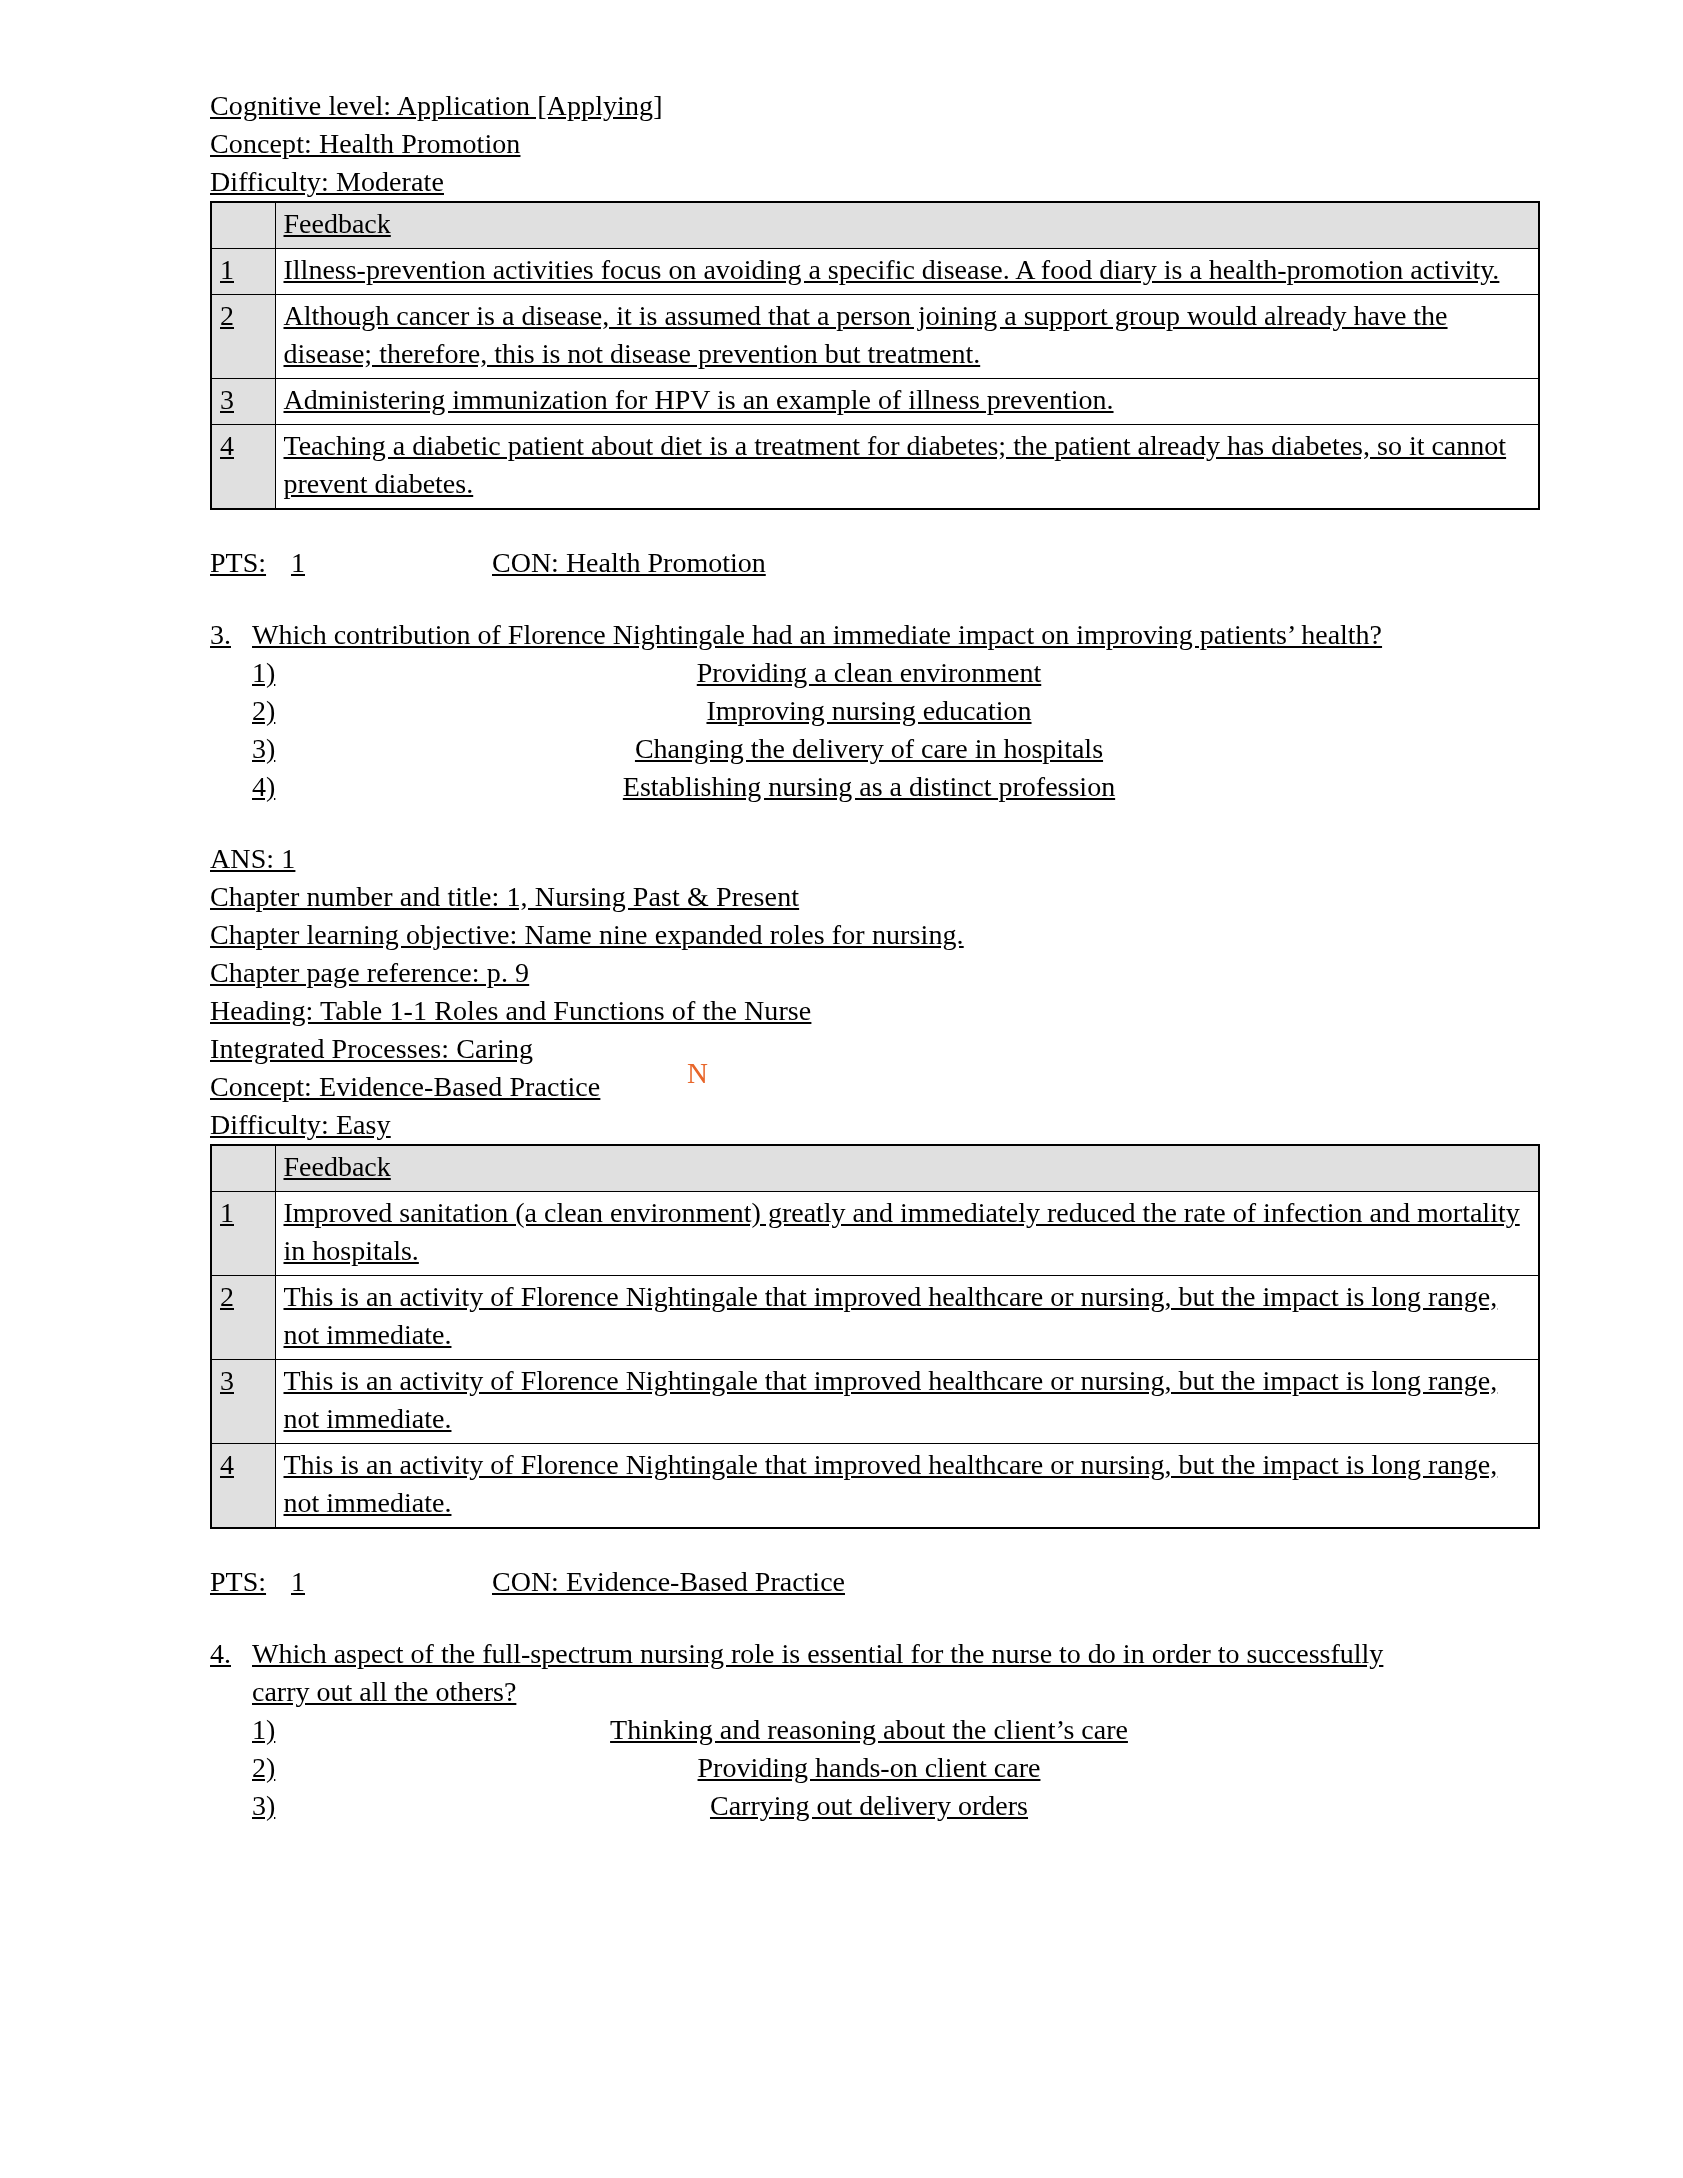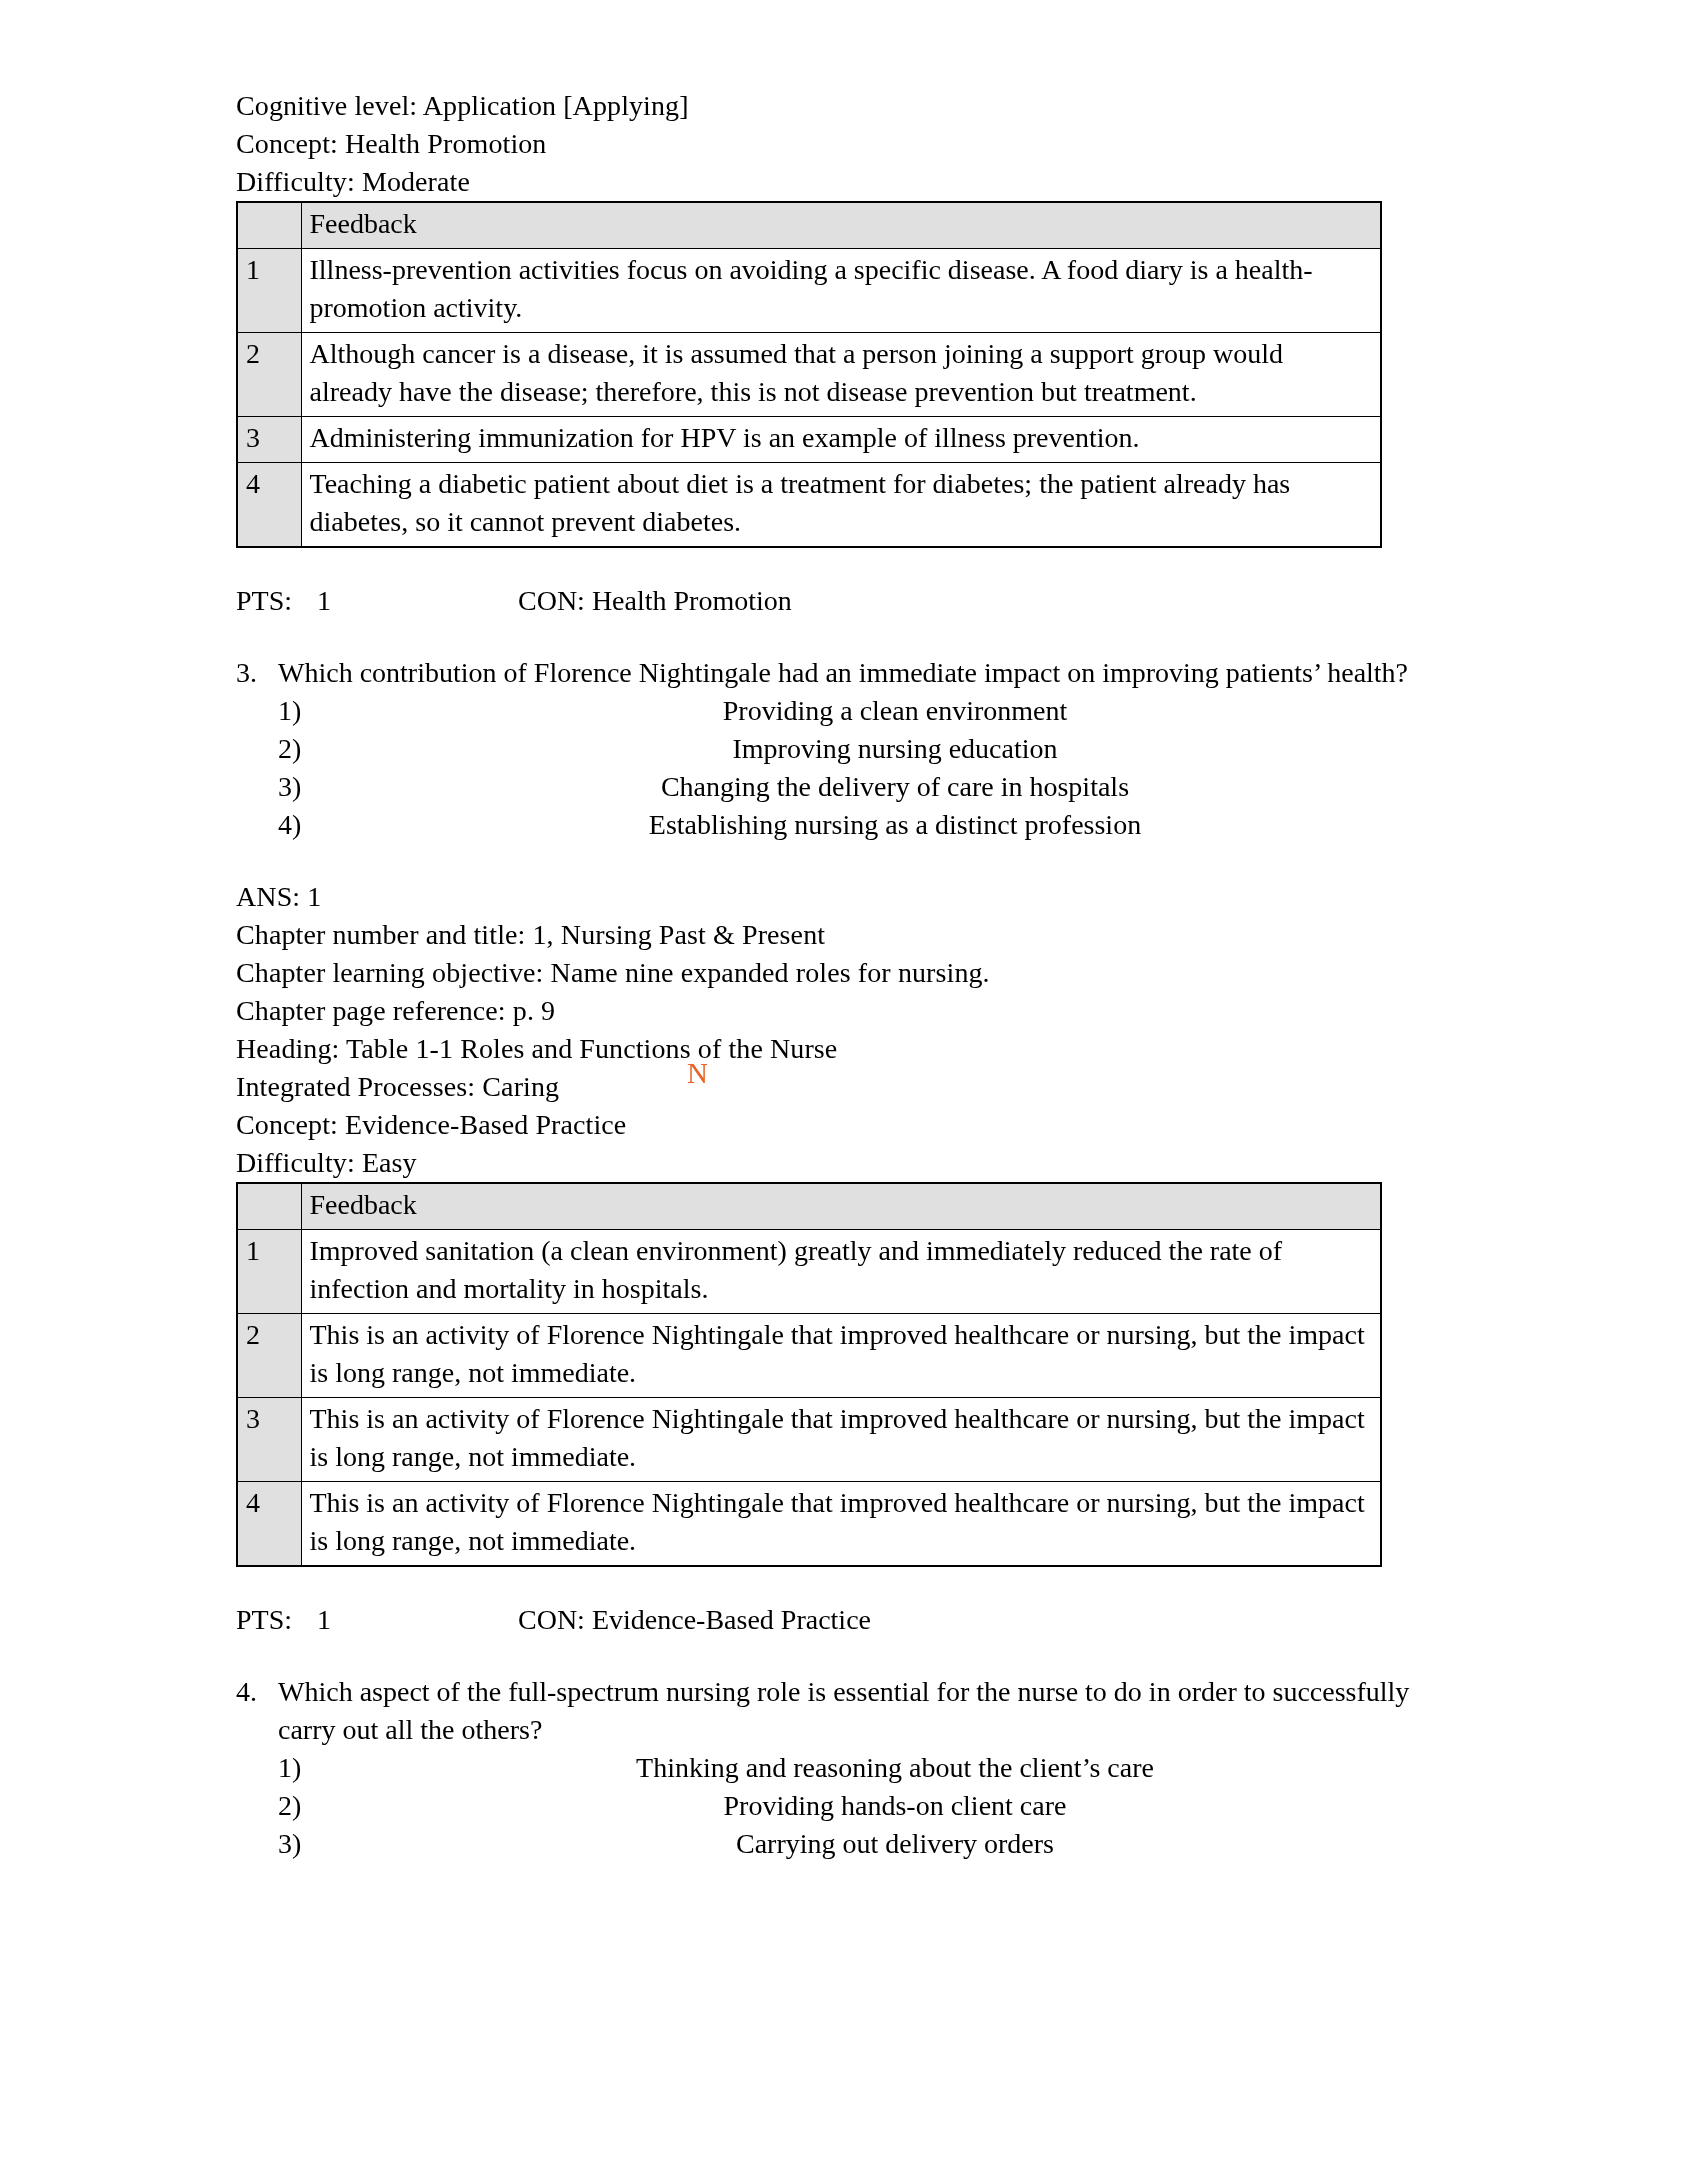--- a/index.html
+++ b/index.html
@@ -14,36 +14,37 @@
   .page {
     position: relative;
     width: 1683px;
     height: 2178px;
     background: #ffffff;
     box-sizing: border-box;
     overflow: hidden;
   }
   .content {
     position: absolute;
-    left: 236px;
+    left: 210px;
     top: 87px;
     width: 1228px;
+    text-decoration: underline;
   }
   .line {
     font-size: 28px;
     line-height: 38px;
     white-space: pre-wrap;
     letter-spacing: 0.1px;
   }
   .meta-block { margin: 0; }
 
   
   table.feedback {
     border-collapse: collapse;
-    width: 1146px;
+    width: 1330px;
     margin-left: 0px;
     table-layout: fixed;
     border: 2.5px solid #000;
   }
   table.feedback td, table.feedback th {
     border: 1.5px solid #000;
     vertical-align: top;
     padding: 2px 8px 5px 8px;
     font-size: 28px;
     line-height: 38px;

